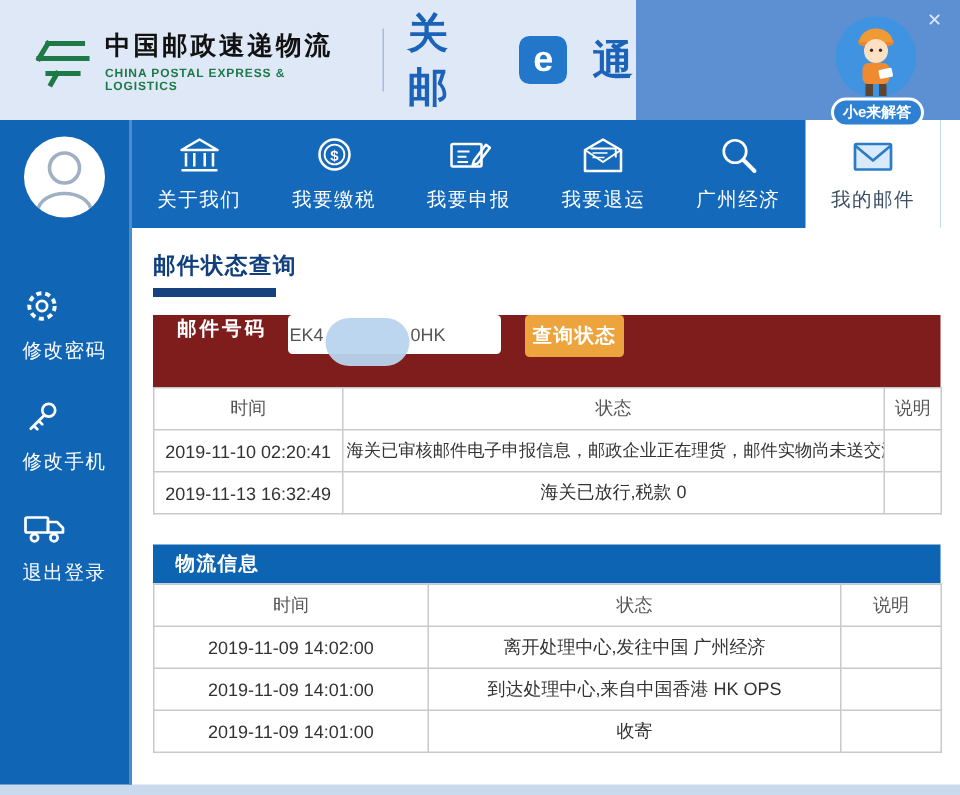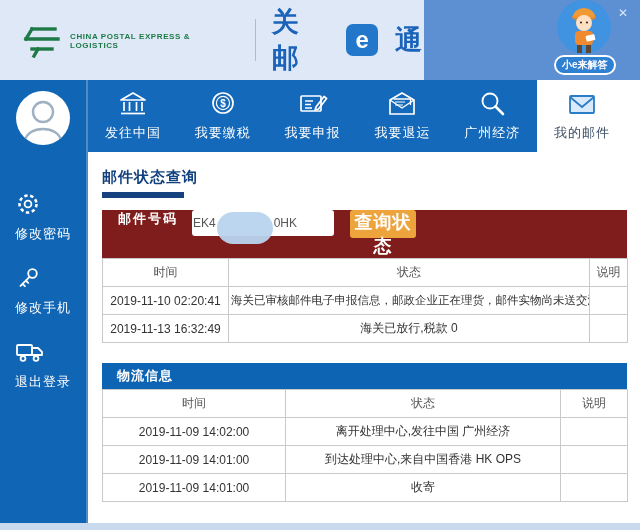--- a/index.html
+++ b/index.html
@@ -26,21 +26,21 @@
   .app-name { display:flex; align-items:center; gap:17px; font-size:27px; font-weight:bold; color:#1b63b8; letter-spacing:2px; }
   .e-badge {
     display:inline-flex; align-items:center; justify-content:center;
     width:32px; height:32px; border-radius:7px; background:#2277cb;
     color:#fff; font-size:24px; font-weight:bold; letter-spacing:0;
   }
   .topbar-right { flex:1; background:#5d8fd3; position:relative; }
   .close-x {
     position:absolute; top:6px; right:12px; font-size:12px; color:#d9e7fb; cursor:pointer;
   }
-  .mascot { position:absolute; top:0; right:26px; width:60px; text-align:right; }
+  .mascot { position:absolute; top:11px; right:26px; width:60px; text-align:right; }
   .mascot-circle {
     width:54px; height:54px; border-radius:50%; background:#3f93e0;
     margin:0 auto; display:flex; align-items:flex-end; justify-content:center; overflow:hidden;
   }
   .mascot-label {
     position:relative; margin-top:-8px; display:inline-block;
     background:#2e80d2; border:2px solid #fff; border-radius:10px;
     color:#fff; font-size:10px; font-weight:bold; padding:1px 6px; white-space:nowrap;
   }
 
@@ -85,21 +85,21 @@
     width:142px; height:26px; background:#fff; border-radius:3px; margin-left:14px;
     display:flex; align-items:center; padding-left:1px; font-size:12px; color:#555;
     overflow:visible; position:relative; cursor:text;
   }
   .redact {
     display:inline-block; width:56px; height:32px; background:#b9d4ef;
     border-radius:16px; margin:0 1px; position:relative; top:5px; opacity:.95;
   }
   .q-btn {
     margin-left:16px; width:66px; height:28px; background:#eda43d; border:none;
-    border-radius:3px; color:#fff; font-size:18px; font-weight:bold; letter-spacing:1px;
+    border-radius:3px; color:#fff; font-size:13px; font-weight:bold; letter-spacing:1px;
     cursor:pointer; font-family:Liberation Serif, serif;
   }
 
   table { border-collapse:collapse; width:525px; table-layout:fixed; background:#fff;padding-left:37px; }
   table { border:1px solid #8d8d8d; }
   th, td {
     border:1px solid #c9c9c9; height:28px; text-align:center;
     font-size:12px; color:#333; overflow:hidden; white-space:nowrap; padding:0 2px;
   }
   th { font-weight:normal; color:#555; }
@@ -129,20 +129,21 @@
         <svg width="40" height="40" viewBox="0 0 40 40">
           <g stroke="#1d7a46" stroke-width="3.4" fill="none" stroke-linecap="square">
             <path d="M10 9 H33"></path>
             <path d="M4 19 H36"></path>
             <path d="M10 29 H30"></path>
             <path d="M10 9 L4 19"></path>
             <path d="M16 29 L12 36"></path>
           </g>
         </svg>
         <div>
+          <div class="logo-title">中国邮政速递物流</div>
           <div class="logo-sub">CHINA POSTAL EXPRESS &amp; LOGISTICS</div>
         </div>
       </div>
       <div class="v-divider"></div>
       <div class="app-name">
         <span>关邮</span>
           <span class="e-badge">e</span>
           <span>通</span>
       </div>
     </div>
@@ -207,21 +208,21 @@
     <main class="main">
       <nav class="tabs">
         <div class="tab">
           <svg width="32" height="28" viewBox="0 0 32 28">
             <g stroke="currentColor" stroke-width="1.7" fill="none" stroke-linejoin="round">
               <path d="M4 10 L16 3 L28 10 Z"></path>
               <path d="M7 12 v9 M12.5 12 v9 M19.5 12 v9 M25 12 v9"></path>
               <path d="M4 23.5 h24"></path>
             </g>
           </svg>
-          <span class="t-label">发往中国</span>
+          <span class="t-label">关于我们</span>
         </div>
         <div class="tab">
           <svg width="32" height="28" viewBox="0 0 32 28">
             <circle cx="16" cy="13" r="10" fill="none" stroke="currentColor" stroke-width="1.7"></circle>
             <circle cx="16" cy="13" r="6.6" fill="none" stroke="currentColor" stroke-width="1.2"></circle>
             <text x="16" y="17" text-anchor="middle" font-size="10" font-weight="bold" fill="currentColor">$</text>
           </svg>
           <span class="t-label">我要缴税</span>
         </div>
         <div class="tab">

